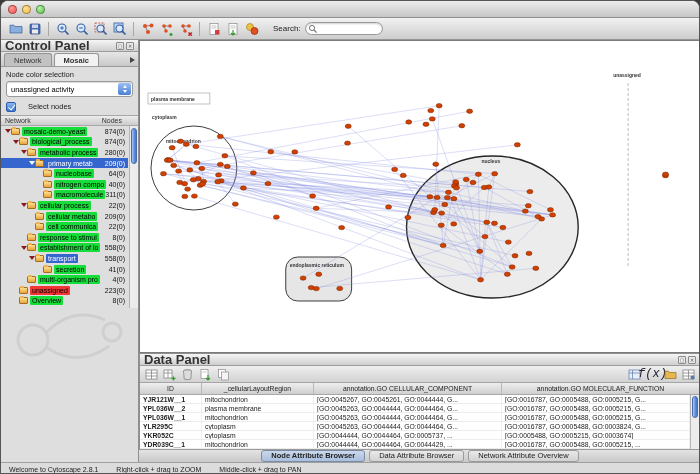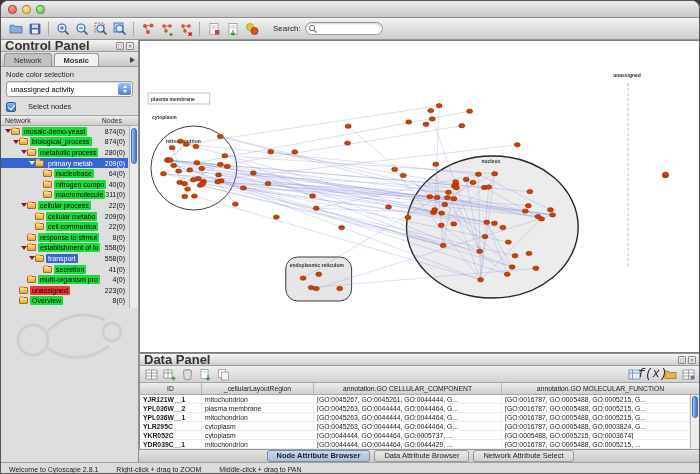--- a/index.html
+++ b/index.html
@@ -766,21 +766,21 @@
         </div>
       <div class="table-scrollbar">
         <span class="sb-thumb" style="top:1px;height:22px;"></span>
       </div>
     </div>
   </div>
 
   <div class="tabstrip">
     <span class="bstab active">Node Attribute Browser</span>
     <span class="bstab">Data Attribute Browser</span>
-    <span class="bstab">Network Attribute Select</span>
+    <span class="bstab">Network Attribute Overview</span>
   </div>
 
   <div class="statusbar">
     <span class="status-text">Welcome to Cytoscape 2.8.1</span>
     <span class="status-text">Right-click + drag to ZOOM</span>
     <span class="status-text">Middle-click + drag to PAN</span>
   </div>
 
 </div>
 

